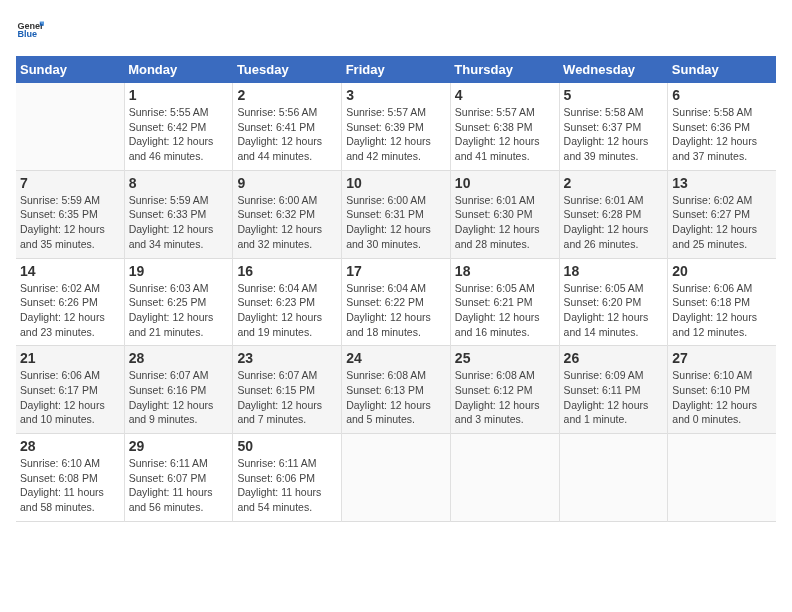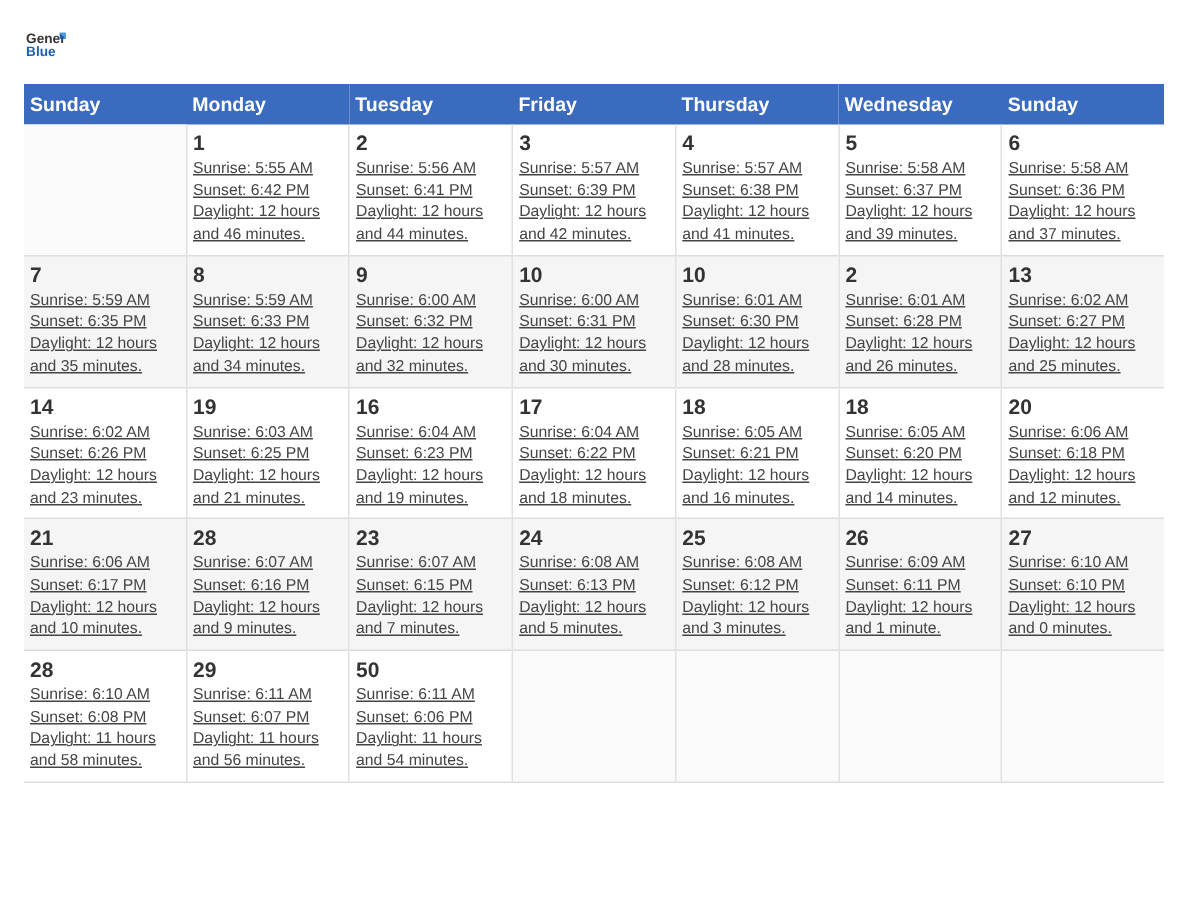--- a/index.html
+++ b/index.html
@@ -67,21 +67,20 @@
       font-size: 14px;
       font-weight: bold;
       color: #333;
       display: block;
       margin-bottom: 2px;
     }
     .day-info {
       color: #444;
       font-size: 10.5px;
       line-height: 1.4;
-      text-decoration: underline;
     }
     .empty-cell {
       background: #fafafa;
     }
   </style>
 </head>
 <body>
 
 <div class="header-area">
   <div class="logo">

